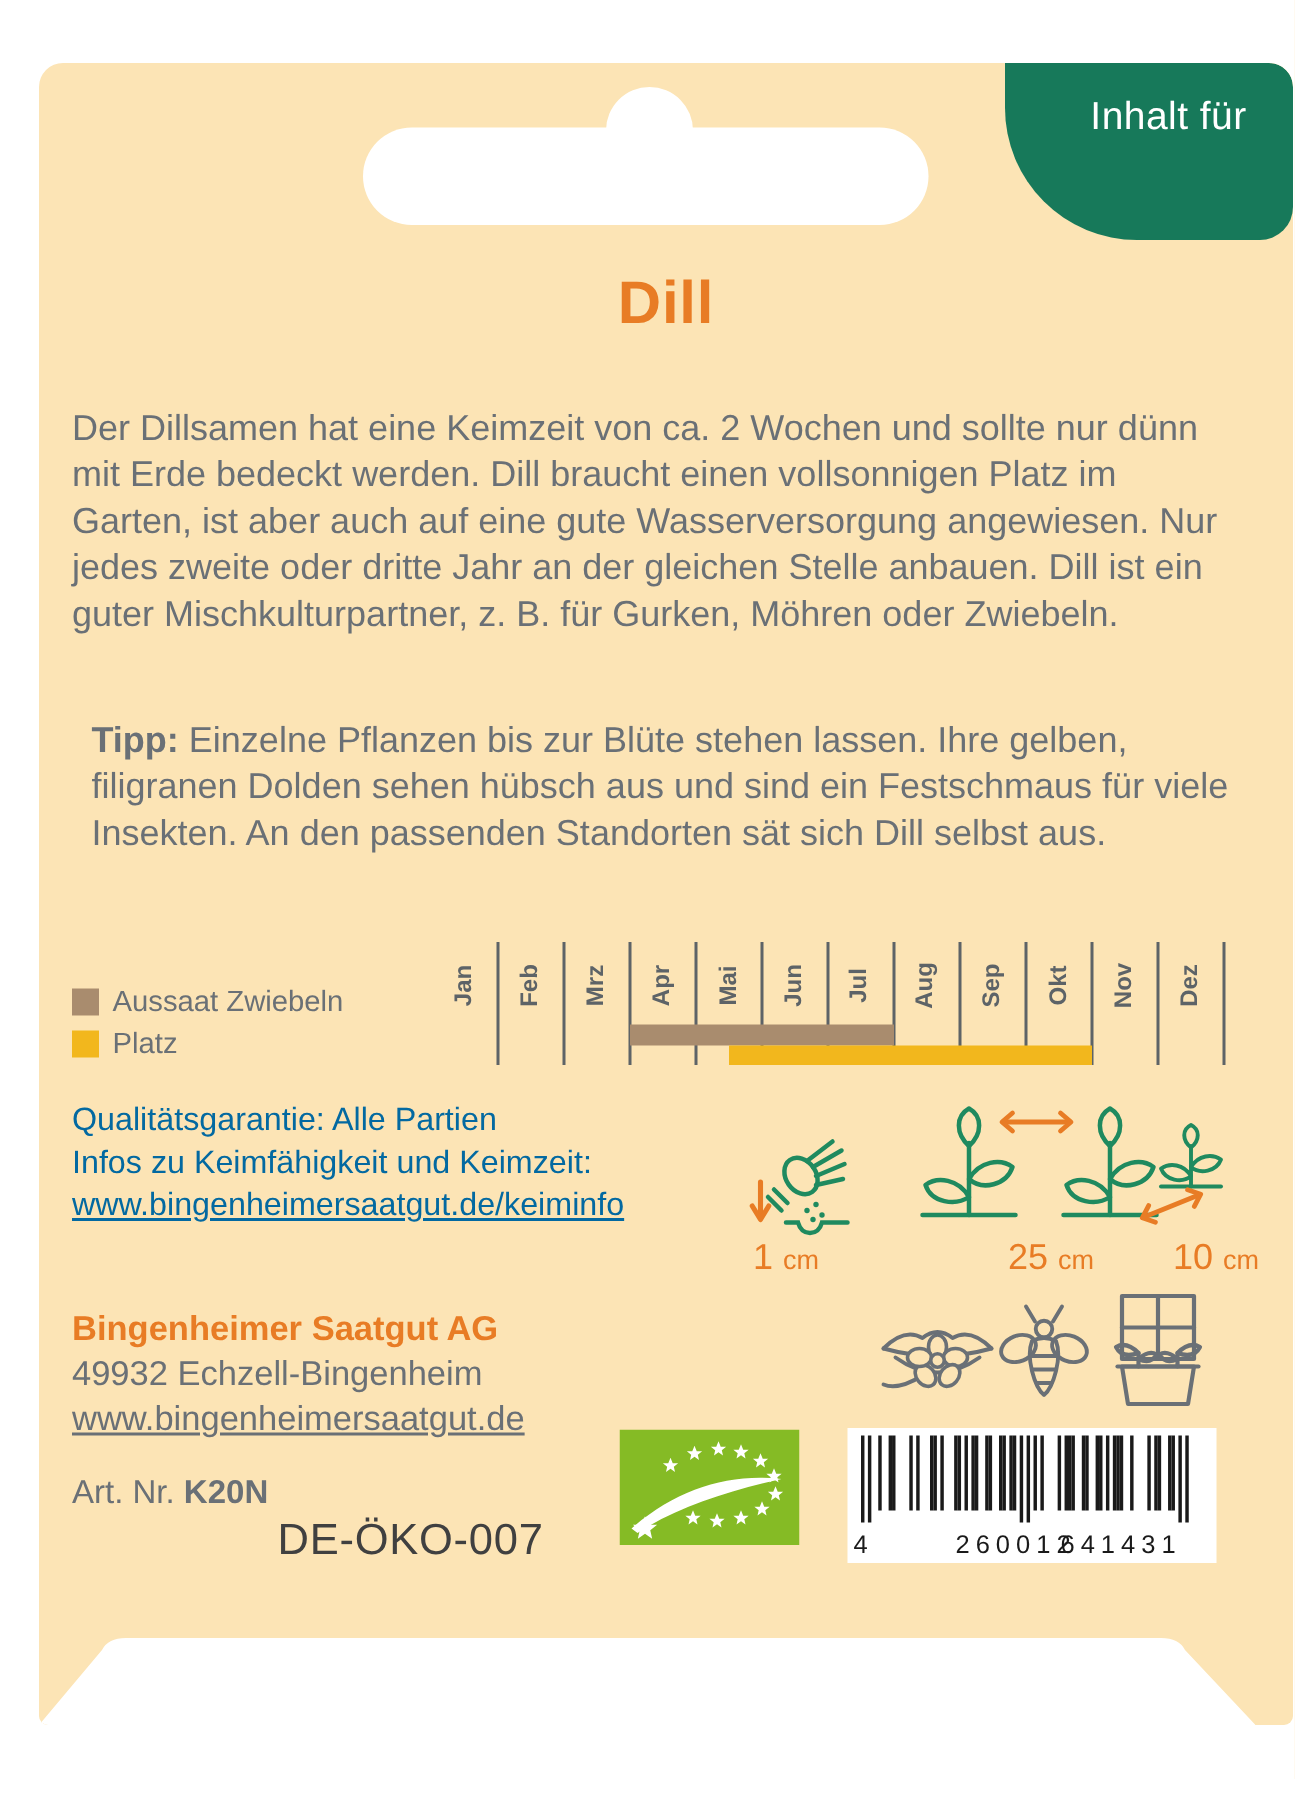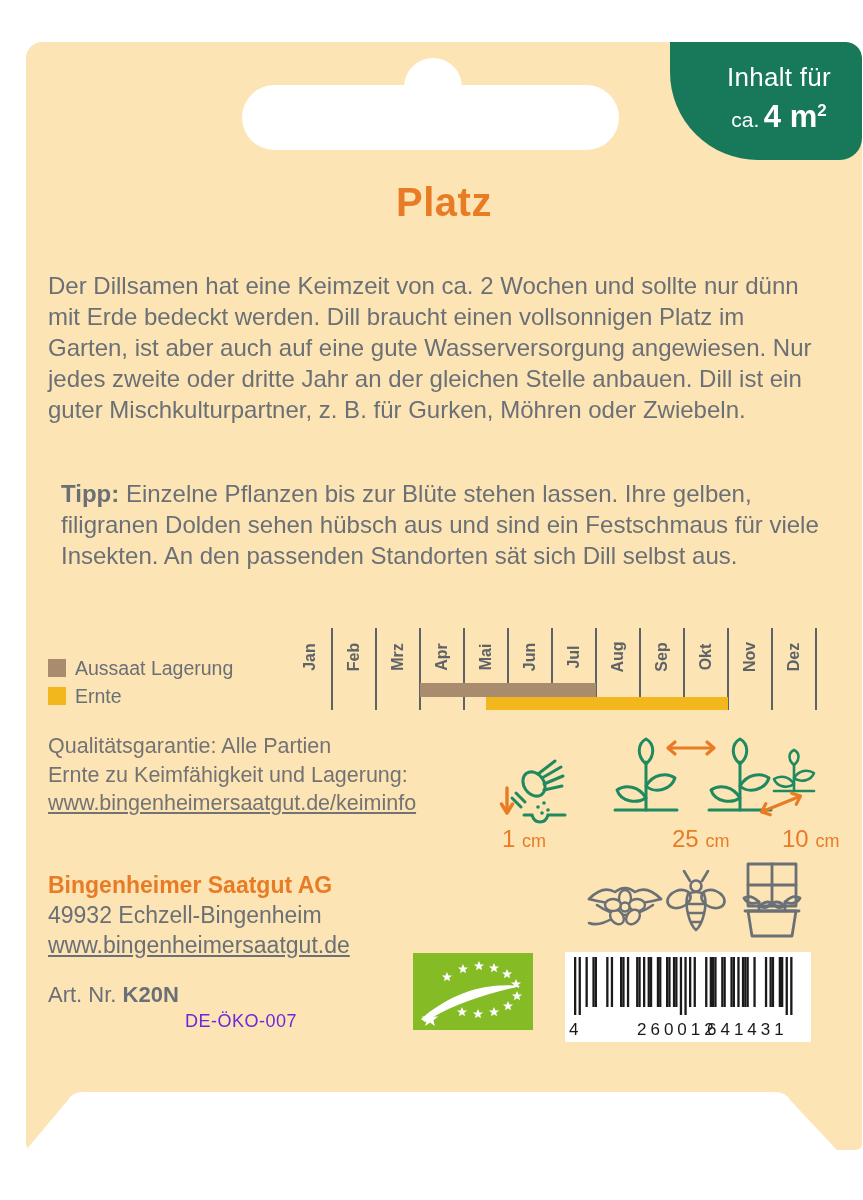--- a/index.html
+++ b/index.html
@@ -28,30 +28,30 @@
   
   .calendar{position:absolute;left:0;top:586px;width:811px;height:84px;}
   .legend-row{position:absolute;left:22px;height:24px;display:flex;align-items:center;gap:9px;}
   .legend-swatch{width:18px;height:18px;flex:0 0 auto;}
   .legend-label{color:#6a7076;font-size:19.5px;white-space:nowrap;}
   .cal-label{position:absolute;top:0;width:44px;height:58px;display:flex;align-items:center;justify-content:center;}
   .cal-label span{transform:rotate(-90deg);white-space:nowrap;font-weight:bold;font-size:16px;color:#5d6367;}
   .cal-line{position:absolute;top:0;width:2px;height:82px;background:#5d6367;}
   .cal-bar{position:absolute;}
   
-  .quality{position:absolute;left:22px;top:690px;color:#737373;font-size:21.5px;line-height:28.5px;}
+  .quality{position:absolute;left:22px;top:690px;color:#0369a1;font-size:21.5px;line-height:28.5px;}
   .u{text-decoration:underline;}
   .company{position:absolute;left:22px;top:828px;font-size:23px;line-height:30px;color:#6a7076;}
   .company .name{color:#e87c25;font-weight:bold;}
   
   .measure{position:absolute;color:#e87c25;font-size:24px;white-space:nowrap;}
   .measure .unit{font-size:18px;}
   
   .artnr{position:absolute;left:22px;top:940px;color:#6a7076;font-size:22px;}
-  .eco{position:absolute;left:159px;top:969px;color:#6d28d9;font-size:18px;letter-spacing:0.5px;}
+  .eco{position:absolute;left:159px;top:969px;color:#404040;font-size:29px;letter-spacing:0.5px;}
   .biologo{position:absolute;left:387px;top:911px;width:120px;height:77px;}
   .barcode{position:absolute;left:539px;top:910px;width:246px;height:90px;background:#fff;}
   .bc-digits span{position:absolute;color:#1a1a1a;font-size:17px;letter-spacing:4px;top:68px;}
   .bc-first{left:4px;}
   .bc-left{left:40px;margin-left:32px;}
   .bc-right{left:142px;}
   svg{display:block;}
   .abs{position:absolute;}
   .bottom-cut{position:absolute;left:0;bottom:0;width:811px;height:58px;}
 </style>
@@ -59,37 +59,36 @@
 <body>
 
 <div class="stage">
   <div class="packet">
 
     <div class="hole-bump"></div>
     <div class="hole-capsule"></div>
 
     <div class="badge">
       <div class="l1">Inhalt für</div>
-      <div class="l2"><span class="ca">ca.</span> <span class="val"><span>4 m</span><sup>2</sup></span></div>
     </div>
 
-    <div class="title">Platz</div>
+    <div class="title">Dill</div>
 
     <div class="bodytext intro">Der Dillsamen hat eine Keimzeit von ca. 2 Wochen und sollte nur dünn mit Erde bedeckt werden. Dill braucht einen vollsonnigen Platz im Garten, ist aber auch auf eine gute Wasserversorgung angewiesen. Nur jedes zweite oder dritte Jahr an der gleichen Stelle anbauen. Dill ist ein guter Mischkulturpartner, z. B. für Gurken, Möhren oder Zwiebeln.</div>
 
     <div class="bodytext tip"><span class="bold">Tipp:</span><span> Einzelne Pflanzen bis zur Blüte stehen lassen. Ihre gelben, filigranen Dolden sehen hübsch aus und sind ein Festschmaus für viele Insekten. An den passenden Standorten sät sich Dill selbst aus.</span></div>
 
     <div class="calendar" id="calendar">
       <div class="legend-row" style="top:28px;">
         <span class="legend-swatch" style="background: rgb(169, 140, 110);"></span>
-        <span class="legend-label">Aussaat Lagerung</span>
+        <span class="legend-label">Aussaat Zwiebeln</span>
       </div>
       <div class="legend-row" style="top:56px;">
         <span class="legend-swatch" style="background: rgb(242, 183, 29);"></span>
-        <span class="legend-label">Ernte</span>
+        <span class="legend-label">Platz</span>
       </div>
     <div class="cal-label" style="left: 262px;">
           <span>Jan</span>
         </div>
         <div class="cal-line" style="left: 305px;"></div>
         <div class="cal-label" style="left: 306px;">
           <span>Feb</span>
         </div>
         <div class="cal-line" style="left: 349px;"></div>
         <div class="cal-label" style="left: 350px;">
@@ -131,21 +130,21 @@
         <div class="cal-label" style="left: 746px;">
           <span>Dez</span>
         </div>
         <div class="cal-line" style="left: 789px;"></div>
         <div class="cal-bar" style="left: 394px; width: 176px; top: 55px; height: 14px; background: rgb(169, 140, 110);"></div>
         <div class="cal-bar" style="left: 460px; width: 242px; top: 69px; height: 13px; background: rgb(242, 183, 29);"></div>
       </div>
 
     <div class="quality">
       <div>Qualitätsgarantie: Alle Partien</div>
-      <div>Ernte zu Keimfähigkeit und Lagerung:</div>
+      <div>Infos zu Keimfähigkeit und Keimzeit:</div>
       <div class="u">www.bingenheimersaatgut.de/keiminfo</div>
     </div>
 
     <svg class="abs" style="left:472px;top:712px;" width="70" height="72" viewBox="0 0 70 72">
       <g fill="none" stroke="#1f8a5f" stroke-width="3" stroke-linecap="round">
         <ellipse cx="36" cy="30" rx="10" ry="13" transform="rotate(-35 36 30)"></ellipse>
         <path d="M40 20 L57 7"></path>
           <path d="M44 24 L63 13"></path>
           <path d="M46 30 L65 22"></path>
           <path d="M46 36 L64 32"></path>

